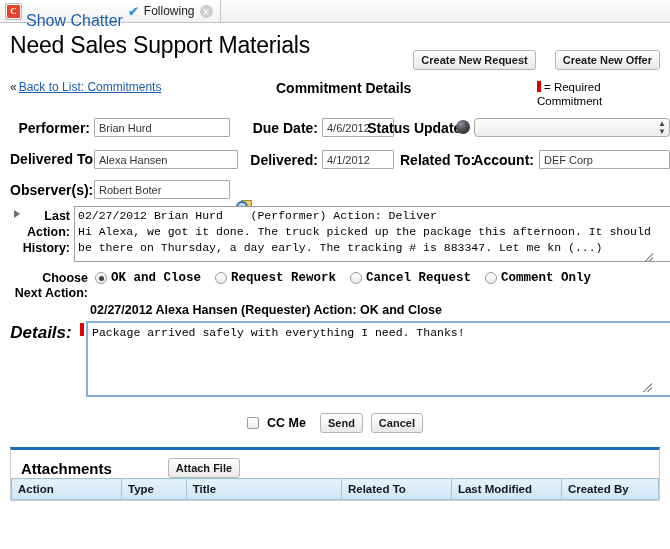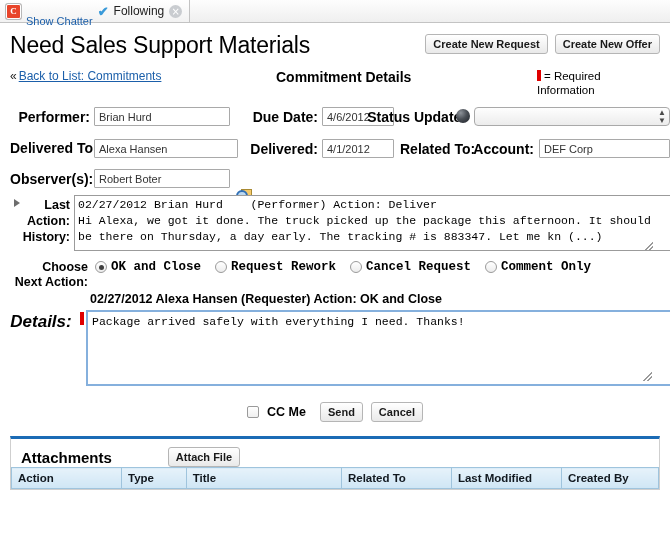--- a/index.html
+++ b/index.html
@@ -45,21 +45,21 @@
     border-radius: 2px;
     color: #ffffff;
     font-size: 9px;
     font-weight: bold;
     line-height: 13px;
     text-align: center;
     font-family: "Liberation Serif", serif;
   }
   .show-chatter-link {
     color: #1b5faa;
-    font-size: 11px;
+    font-size: 16px;
     cursor: pointer;
     margin-top: 20px;
   }
   .check-icon {
     color: #3a9ad9;
     font-size: 13px;
     font-weight: bold;
     line-height: 1;
   }
   .following-label {
@@ -90,21 +90,21 @@
     display: flex;
     align-items: flex-start;
     justify-content: space-between;
     margin-top: 9px;
   }
   .page-title {
     font-size: 23px;
     font-weight: normal;
     letter-spacing: -0.2px;
   }
-  .title-buttons { display: flex; gap: 7px; margin-top: 2px; }
+  .title-buttons { display: flex; gap: 19px; margin-top: 18px; }
 
   .btn {
     font-family: "Liberation Sans", sans-serif;
     font-size: 11px;
     font-weight: bold;
     padding: 3px 7px;
     background: linear-gradient(to bottom, #ffffff 0%, #e9e9e9 100%);
     border: 1px solid #b5b5b5;
     border-radius: 3px;
     color: #1a1a1a;
@@ -382,21 +382,21 @@
       <button class="btn">Create New Offer</button>
     </div>
   </div>
 
   <div class="subtitle-row">
     <div>
       <span class="back-chev">«</span><span class="back-link">Back to List: Commitments</span>
     </div>
     <div class="details-heading">Commitment Details</div>
     <div class="required-legend">
-      <span class="req-bar"></span><span>= Required Information</span>
+      <span class="req-bar"></span><span>= Required Commitment</span>
     </div>
   </div>
 
   <div class="form-abs">
 
     <div class="fa field-label" style="left:0; top:4px; width:80px;">Performer:</div>
     <input class="fa txt" style="left: 84px; top: 2px; width: 136px;" value="Brian Hurd">
 
     <div class="fa field-label" style="left:224px; top:4px; width:84px;">Due Date:</div>
     <input class="fa txt" style="left: 312px; top: 2px; width: 72px;" value="4/6/2012">

